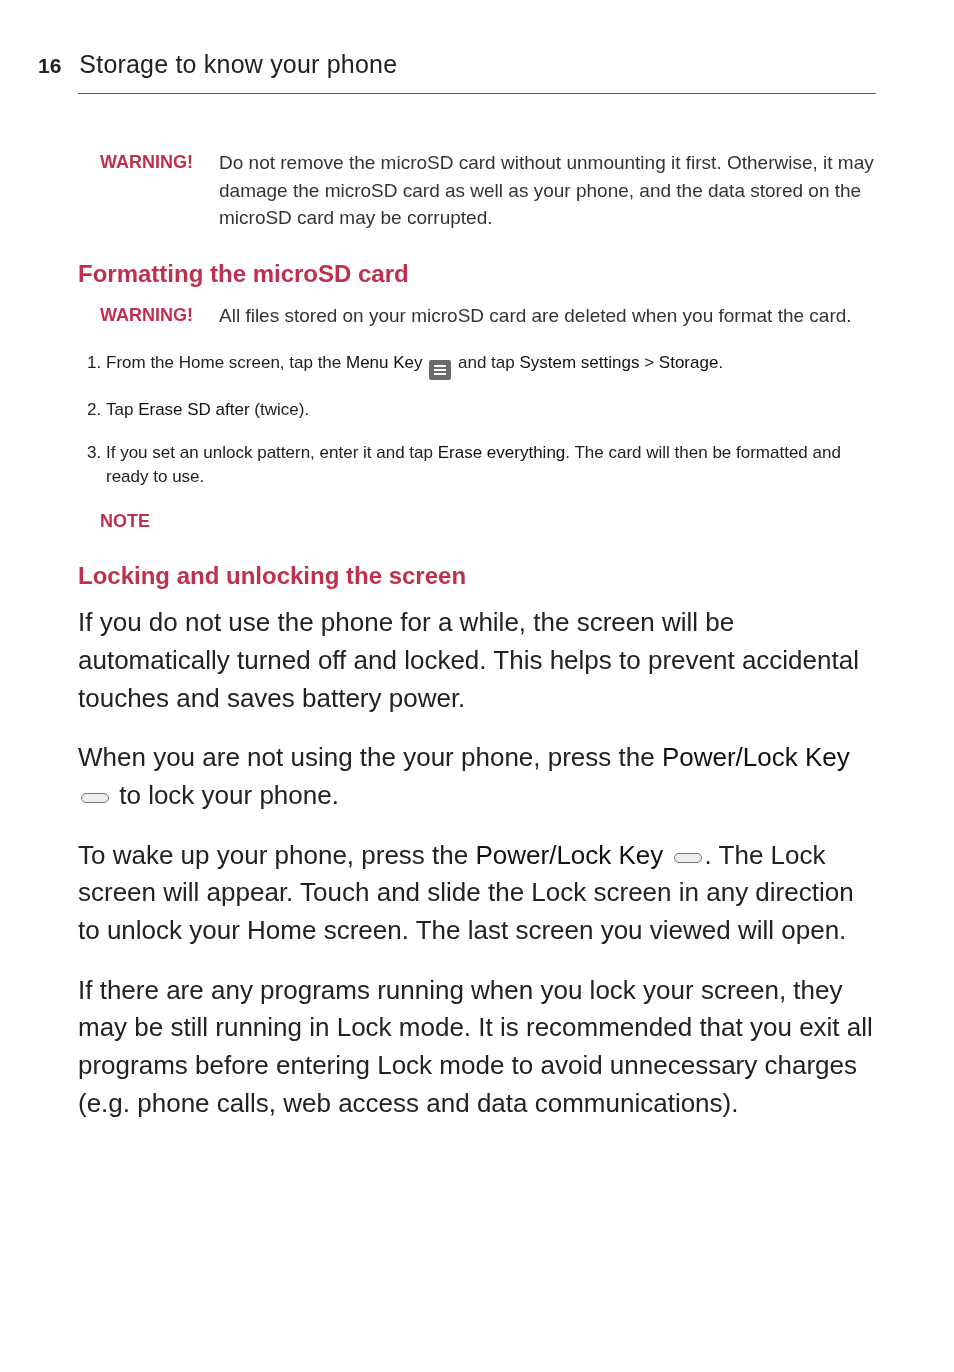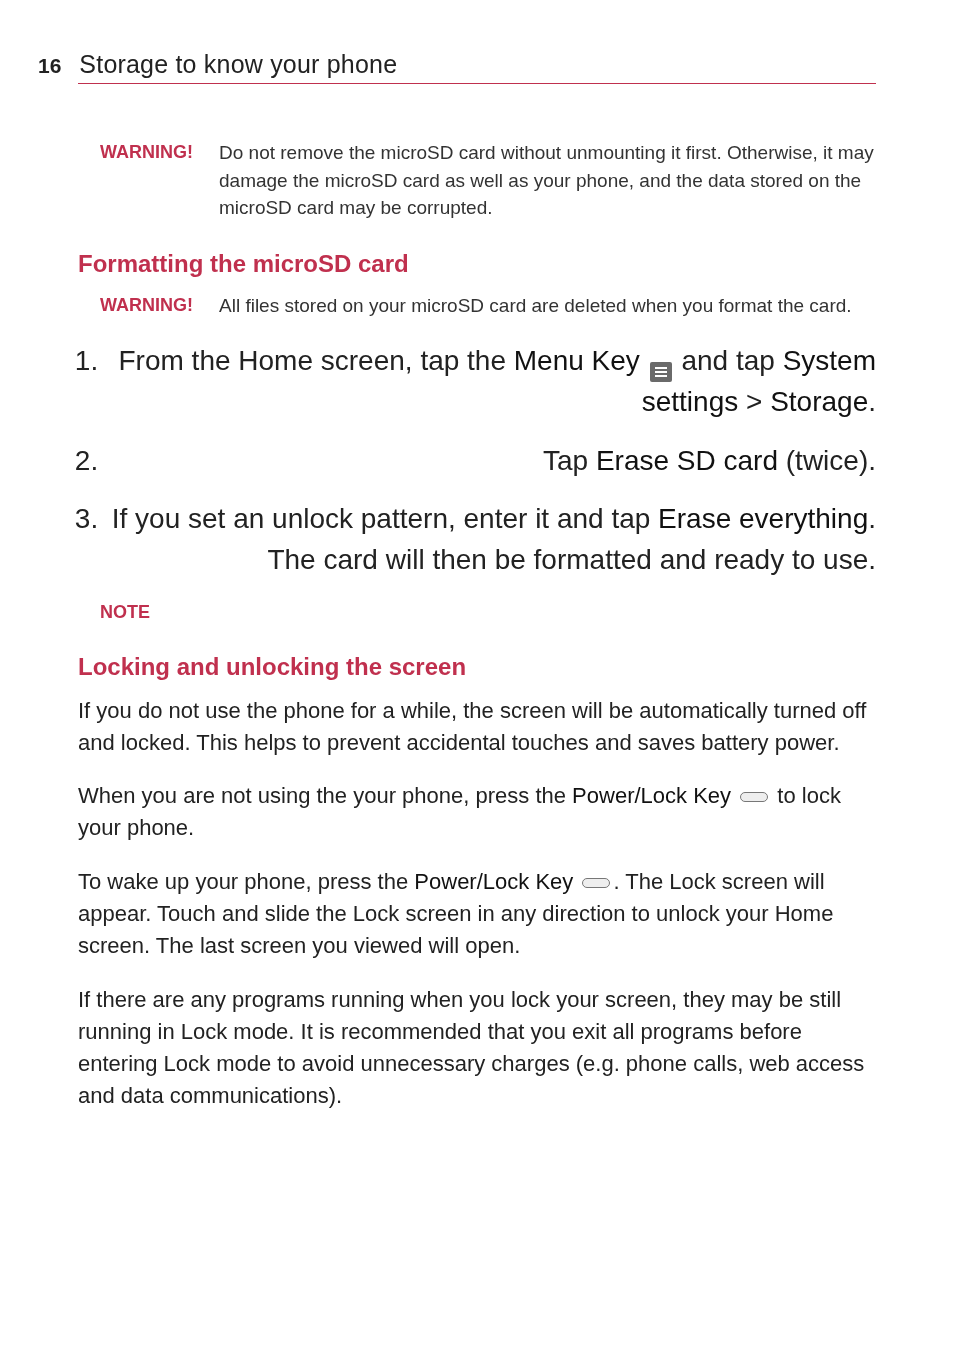--- a/index.html
+++ b/index.html
@@ -17,21 +17,21 @@
     box-sizing: border-box;
     width: 954px;
     height: 1372px;
     padding: 50px 78px 60px 78px;
     position: relative;
   }
   .running-header {
     display: flex;
     align-items: baseline;
     border-bottom: 1.5px solid #c0304e;
-    padding-bottom: 4px;
+    padding-bottom: 14px;
     margin-bottom: 55px;
   }
   .page-number {
     font-size: 21px;
     font-weight: 600;
     color: #222;
     margin-right: 18px;
     margin-left: -40px;
   }
   .chapter-title {
@@ -65,34 +65,33 @@
   }
   .section-heading {
     color: #c0304e;
     font-size: 24px;
     font-weight: 600;
     margin: 28px 0 14px 0;
   }
   ol.steps {
     margin: 14px 0 12px 0;
     padding: 0 0 0 28px;
-    font-size: 28px;
+    font-size: 17px;
     color: #222;
     line-height: 1.45;
-    text-align: right;
   }
   ol.steps > li {
     margin-bottom: 18px;
     font-weight: 300;
   }
   ol.steps > li::marker {
     font-weight: 300;
   }
   .body-para {
-    font-size: 22px;
+    font-size: 26px;
     color: #222;
     line-height: 1.45;
     margin: 0 0 22px 0;
     font-weight: 300;
   }
   .bold { font-weight: 500; color: #111; }
   .menu-key-icon {
     display: inline-flex;
     vertical-align: -3px;
     width: 22px;
@@ -155,21 +154,21 @@
   </div>
 
   <ol class="steps">
     <li>
       <span>From the Home screen, tap the </span><span class="bold">Menu Key</span>
       <span class="menu-key-icon">
           <span></span>
         </span><span> and tap </span><span class="bold">System settings</span><span> &gt; </span><span class="bold">Storage</span><span>.</span>
     </li>
     <li>
-      <span>Tap </span><span class="bold">Erase SD card</span><span> (twice).</span>
+      <span>Tap </span><span class="bold">Erase SD after</span><span> (twice).</span>
     </li>
     <li>
       <span>If you set an unlock pattern, enter it and tap </span><span class="bold">Erase everything</span><span>. The card will then be formatted and ready to use.</span>
     </li>
   </ol>
 
   <div class="admonition note">
     <div class="label">NOTE</div>
   </div>
 

